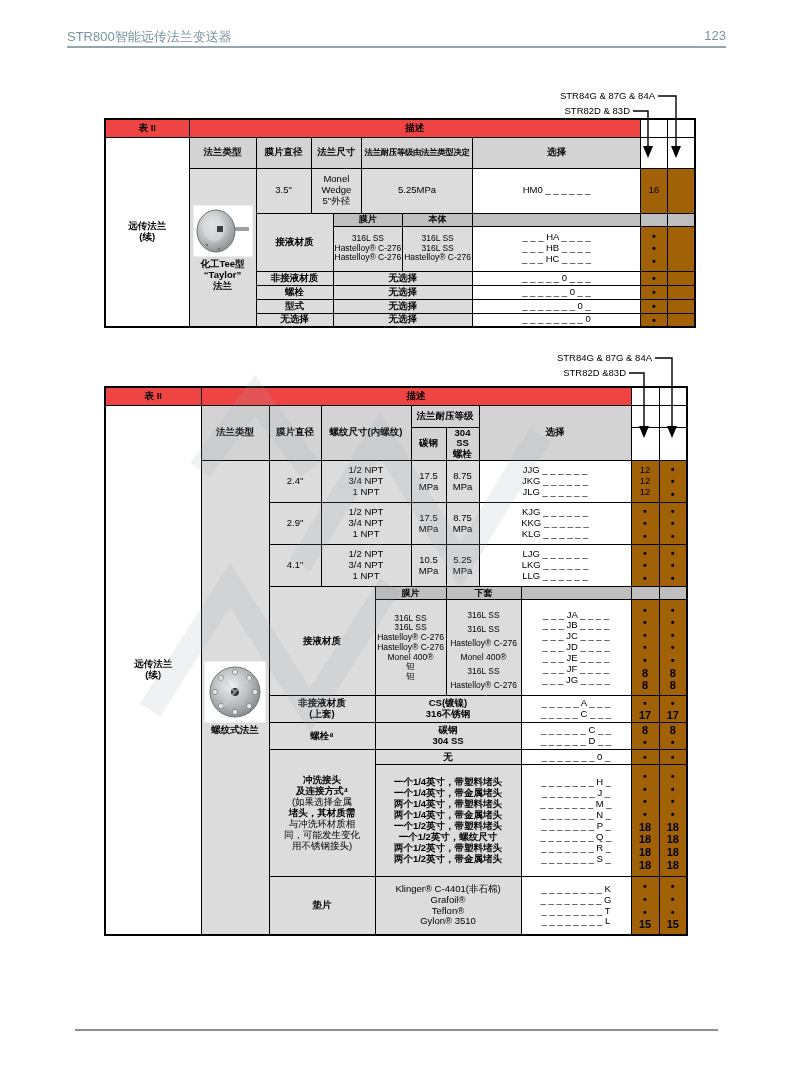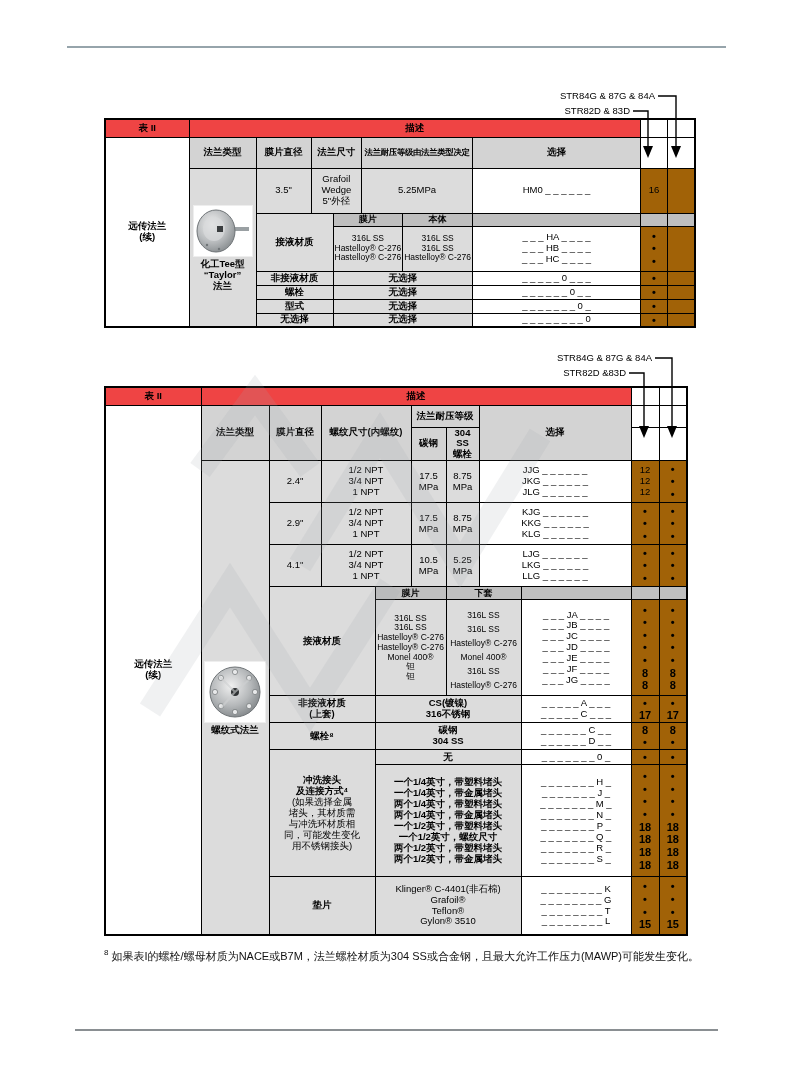--- a/index.html
+++ b/index.html
@@ -39,20 +39,24 @@
   .fnote{position:absolute;left:104px;width:600px;font-size:11px;color:#111;}
   .fnote sup{font-size:8px;}
   
   .imgbox{background:#fff;border:1px solid #eee;margin:2px auto;display:flex;align-items:center;justify-content:center;}
 </style>
 </head>
 <body>
 
 <div class="page">
 
+  <div class="phead">
+    <span>STR800智能远传法兰变送器</span>
+    <span class="pnum">123</span>
+  </div>
   <div class="hrule"></div>
 
   <table class="spec" style="left:104px;top:118px;">
     <colgroup>
       <col style="width:84px">
         <col style="width:67px">
         <col style="width:55px">
         <col style="width:22px">
       <col style="width:28px">
         <col style="width:40px">
@@ -99,21 +103,21 @@
             <circle cx="12" cy="38" r="1.2" fill="#6f7477"></circle>
                 <circle cx="24" cy="42" r="1.2" fill="#6f7477"></circle>
           </svg>
         </div>
         <div class="b">化工Tee型</div>
         <div class="b">“Taylor”</div>
         <div class="b">法兰</div>
       </td>
       <td class="g">3.5"</td>
       <td class="g" colspan="2">
-        <div>Grafoil</div>
+        <div>Monel</div>
         <div>Wedge</div>
         <div>5"外径</div>
       </td>
       <td class="g" colspan="2">5.25MPa</td>
       <td class="code">HM0 _ _ _ _ _ _</td>
       <td class="num">16</td>
       <td class="num"></td>
     </tr>
     <tr style="height:13px">
       <td class="g b" colspan="2" rowspan="2">接液材质</td>
@@ -505,21 +509,21 @@
           <div>•</div>
         </div>
       </td>
     </tr>
 
     <tr style="height:15px">
       <td class="g b" colspan="2" rowspan="2">
         <div>冲洗接头</div>
         <div>及连接方式⁴</div>
         <div style="font-weight:normal">(如果选择金属</div>
-        <div style="font-weight:normal">堵头，其材质需</div>
+        <div style="font-weight:bold">堵头，其材质需</div>
         <div style="font-weight:normal">与冲洗环材质相</div>
         <div style="font-weight:normal">同，可能发生变化</div>
         <div style="font-weight:normal">用不锈钢接头)</div>
       </td>
       <td class="g b" colspan="4">无</td>
       <td class="code">_ _ _ _ _ _ _ 0 _</td>
       <td class="num dot">•</td>
       <td class="num dot">•</td>
     </tr>
     <tr style="height:112px">
@@ -613,24 +617,20 @@
 
   <svg class="callout" style="left:480px;top:350px;" width="212" height="96">
     <text x="172" y="11" text-anchor="end">STR84G &amp; 87G &amp; 84A</text>
     <polyline points="175,8 192,8 192,78" fill="none" stroke="#000" stroke-width="1.4"></polyline>
     <polygon points="187,76 197,76 192,88" fill="#000"></polygon>
     <text x="146" y="26" text-anchor="end">STR82D &amp;83D</text>
     <polyline points="149,23 164,23 164,78" fill="none" stroke="#000" stroke-width="1.4"></polyline>
     <polygon points="159,76 169,76 164,88" fill="#000"></polygon>
   </svg>
 
-  <div class="fnote" style="top:948px;">
-    <sup>8</sup>
-    <span>如果表I的螺栓/螺母材质为NACE或B7M，法兰螺栓材质为304 SS或合金钢，且最大允许工作压力(MAWP)可能发生变化。</span>
-  </div>
 
   <div class="frule"></div>
 
   <svg class="wm" width="793" height="1077">
     <g fill="none" stroke="rgba(160,170,175,0.16)" stroke-width="24" stroke-linejoin="miter">
       <polyline points="150,710 230,585 310,710 390,585"></polyline>
       <polyline points="300,565 380,435 460,565 540,435"></polyline>
       <polyline points="200,470 255,395 310,470"></polyline>
     </g>
   </svg>

